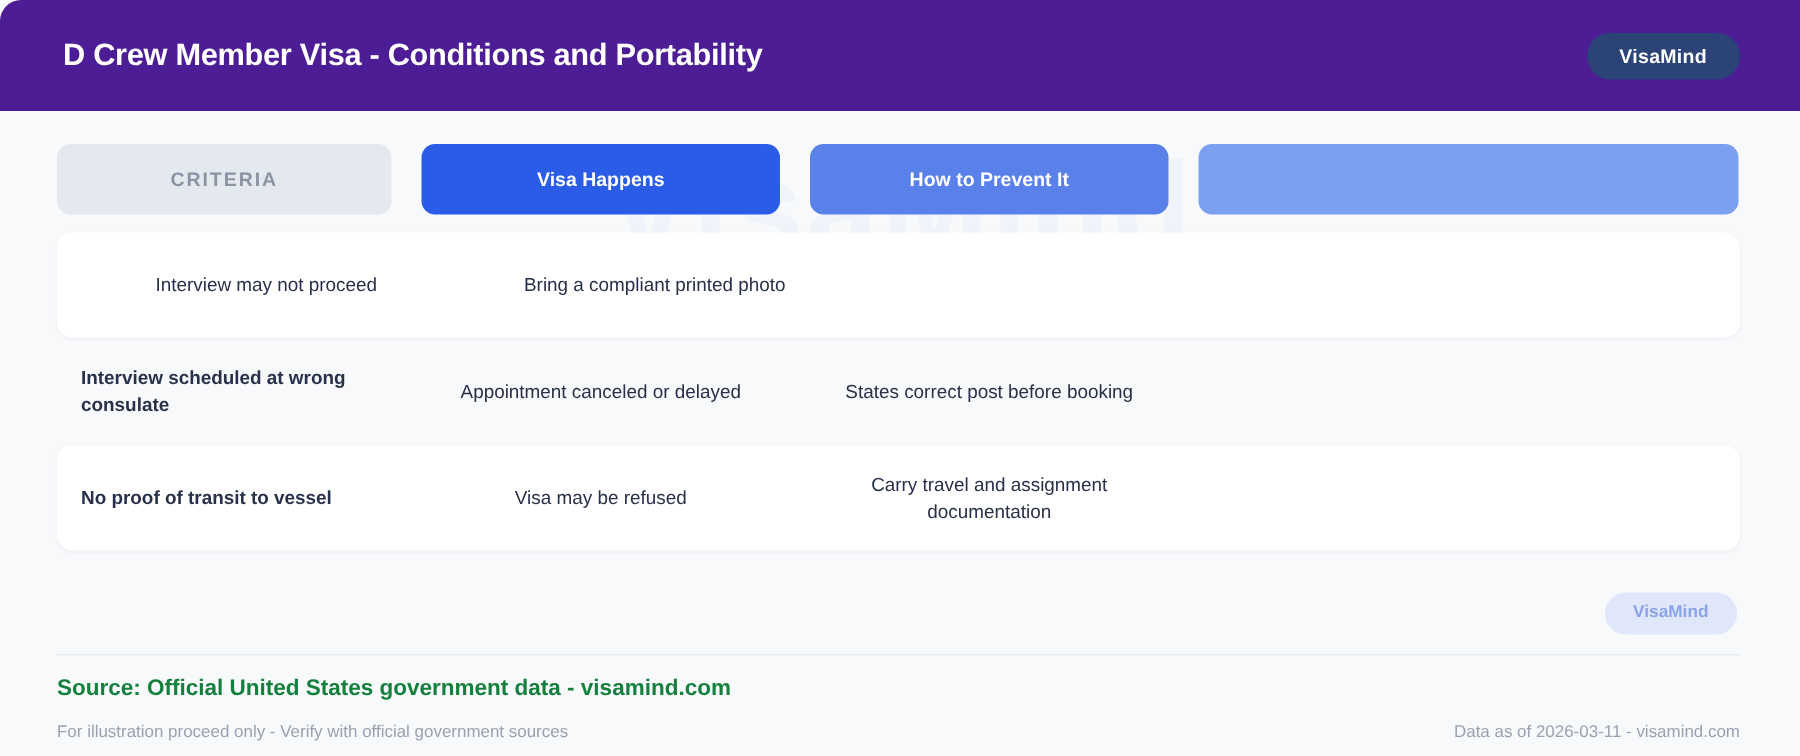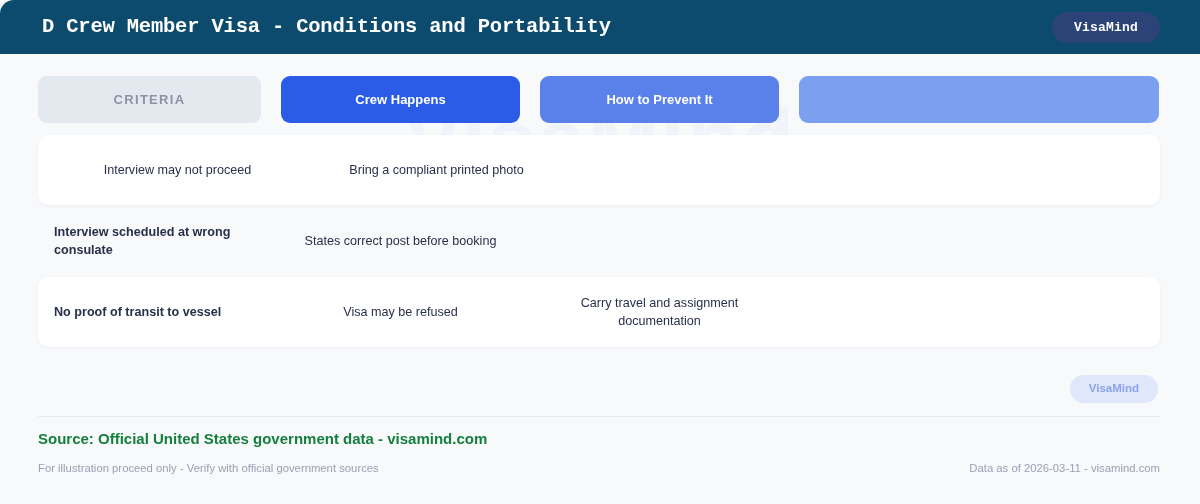--- a/index.html
+++ b/index.html
@@ -37,29 +37,28 @@
     pointer-events: none;
     user-select: none;
     z-index: 0;
     white-space: nowrap;
   }
 
   
   .page-header {
     position: relative;
     z-index: 3;
-    height: 54px;
-    background: #0c4a6e;
+    height: 74px;
+    background: #4c1d95;
     border-top-left-radius: 14px;
     border-top-right-radius: 0px;
     display: flex;
     align-items: center;
     justify-content: space-between;
     padding: 0 40px 0 42px;
-    font-family: Liberation Mono, monospace;
   }
   .page-title {
     color: #ffffff;
     font-size: 20.5px;
     font-weight: 700;
     letter-spacing: -0.2px;
     line-height: 1;
   }
   .brand-badge {
     background: #2b4377;
@@ -218,34 +217,35 @@
 
 <div class="page-header">
   <div class="page-title">D Crew Member Visa - Conditions and Portability</div>
   <div class="brand-badge">VisaMind</div>
 </div>
 
 <div class="content">
 
   <div class="col-head-row">
     <div class="col-pill c0">CRITERIA</div>
-    <div class="col-pill c1">Crew Happens</div>
+    <div class="col-pill c1">Visa Happens</div>
     <div class="col-pill c2">How to Prevent It</div>
     <div class="col-pill c3"></div>
   </div>
 
   <div class="data-row striped">
     <div class="cell c1">Interview may not proceed</div>
     <div class="cell c2">Bring a compliant printed photo</div>
     <div class="cell c3"></div>
   </div>
   <div class="row-gap"></div>
 
   <div class="data-row">
     <div class="cell c0">Interview scheduled at wrong consulate</div>
+    <div class="cell c1">Appointment canceled or delayed</div>
     <div class="cell c2">States correct post before booking</div>
     <div class="cell c3"></div>
   </div>
   <div class="row-gap"></div>
 
   <div class="data-row striped">
     <div class="cell c0">No proof of transit to vessel</div>
     <div class="cell c1">Visa may be refused</div>
     <div class="cell c2">Carry travel and assignment documentation</div>
     <div class="cell c3"></div>

